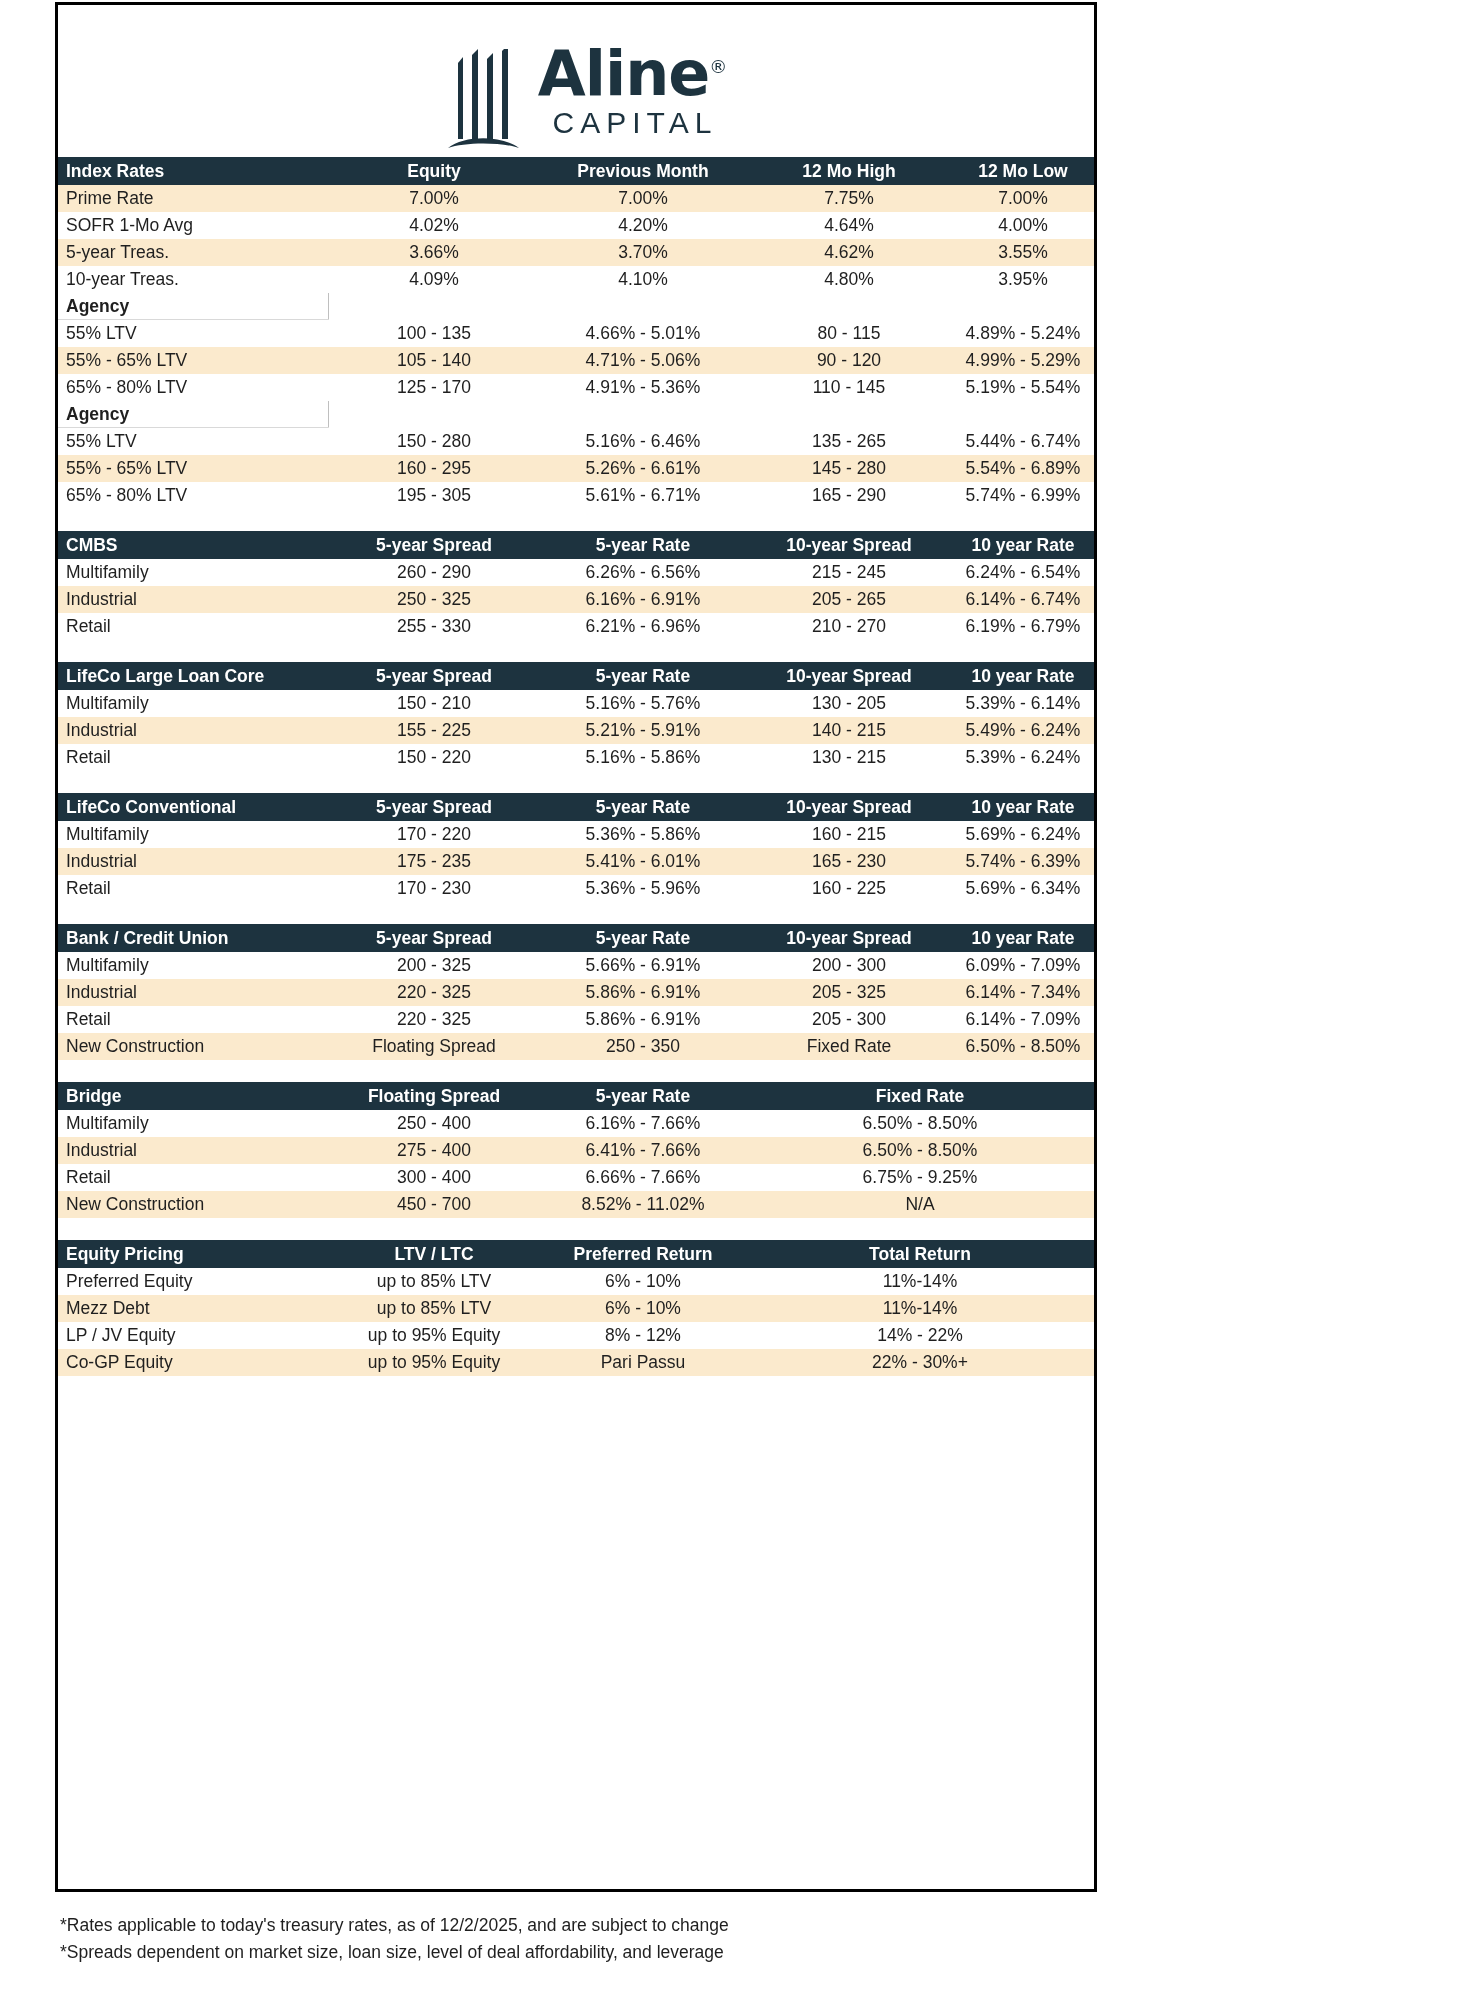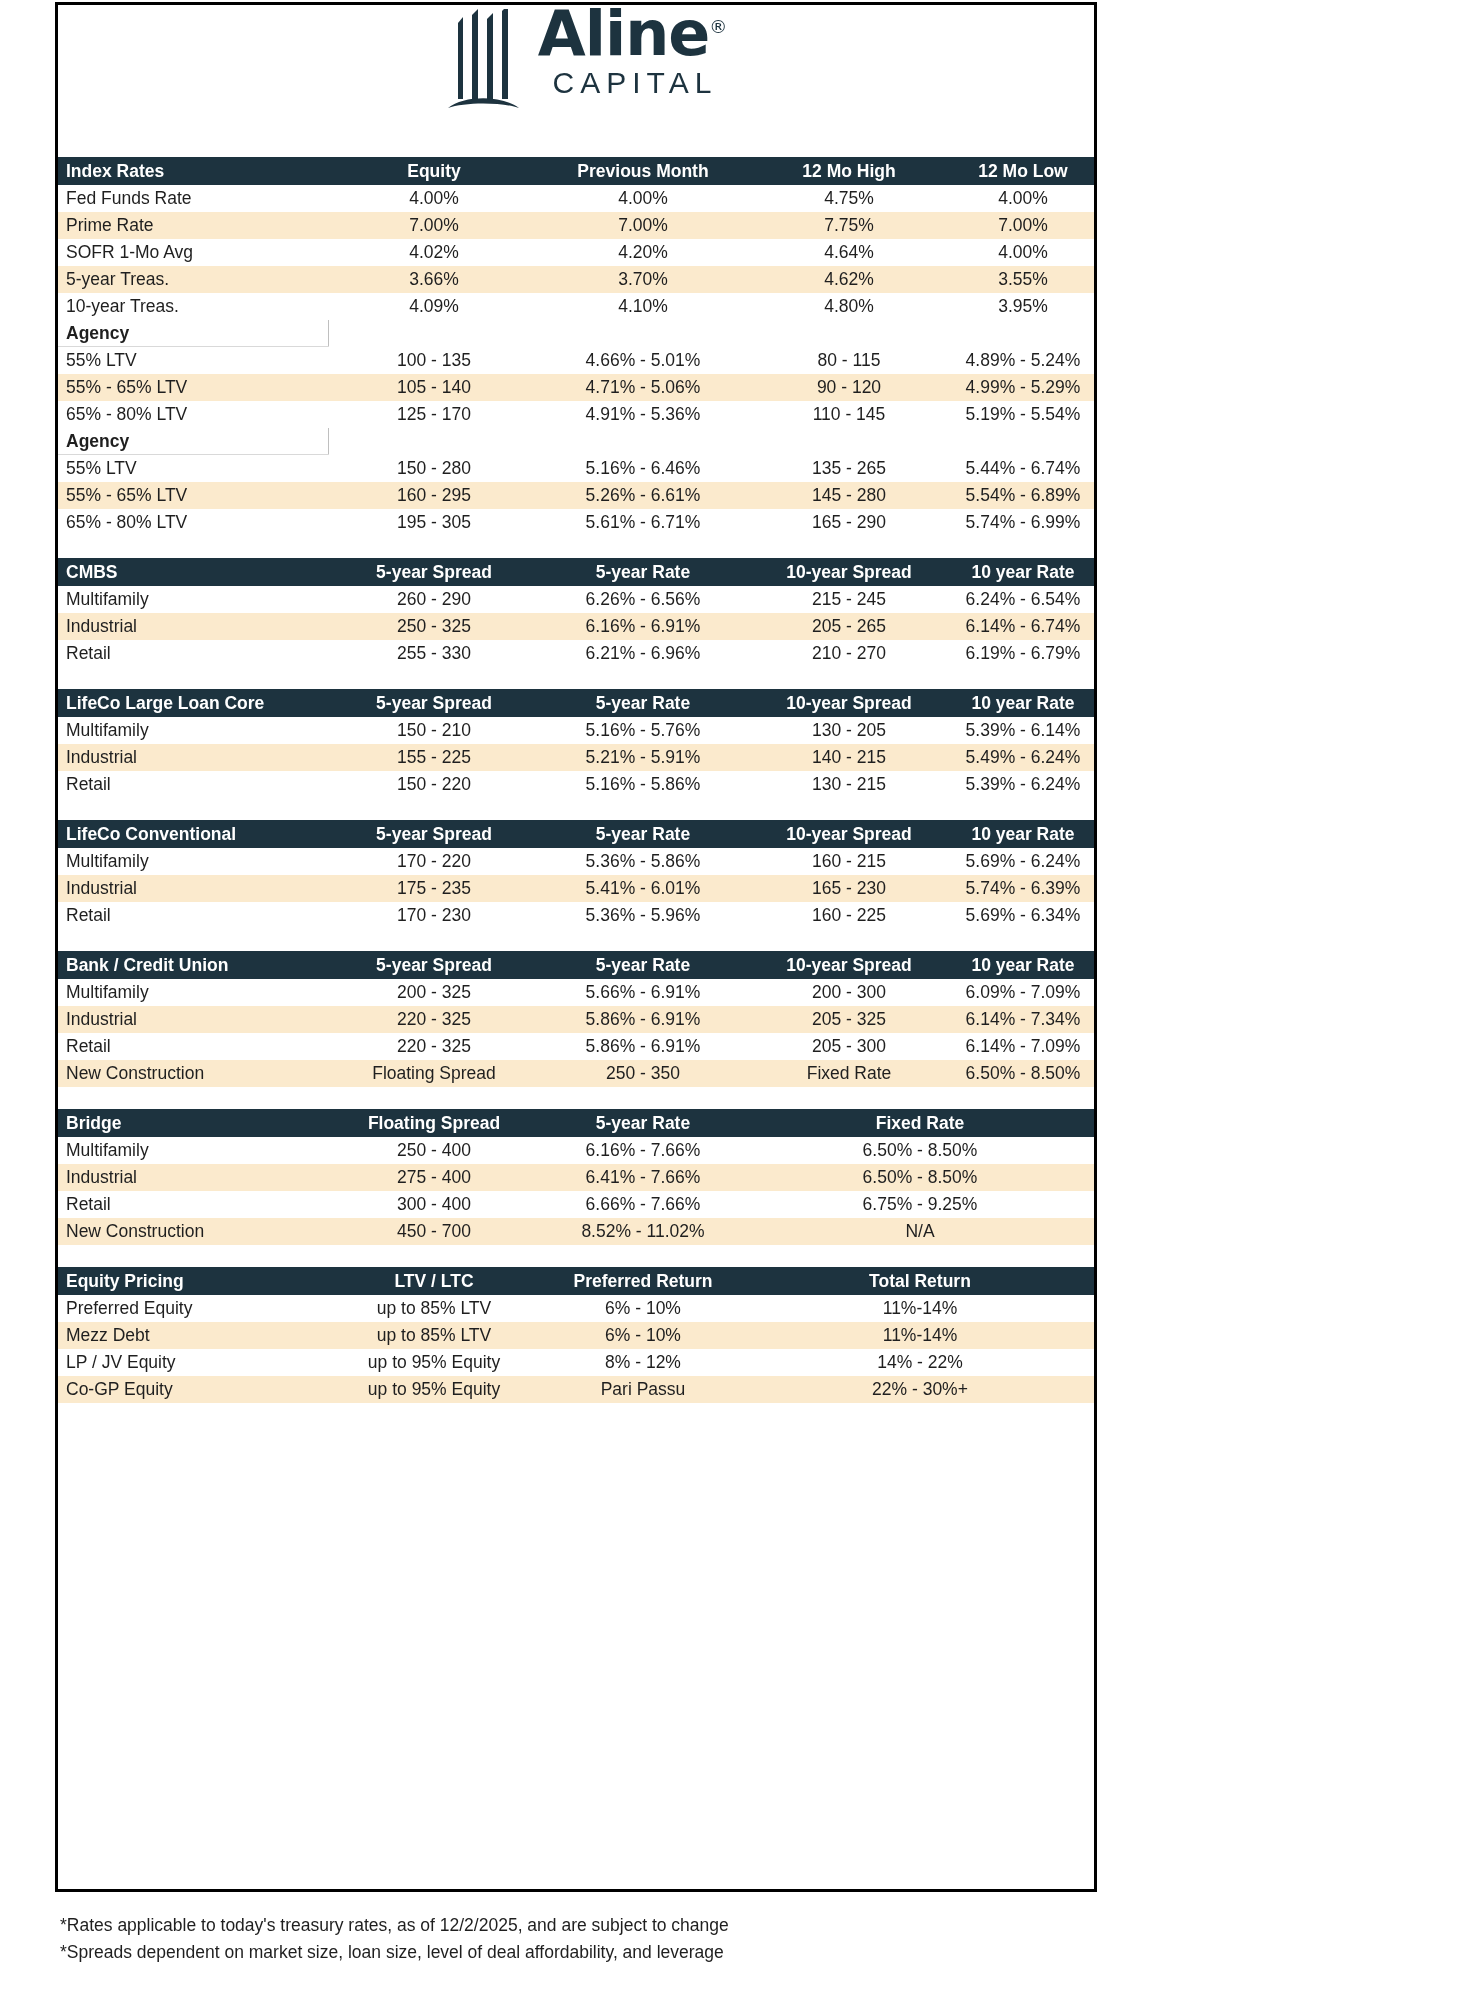--- a/index.html
+++ b/index.html
@@ -25,21 +25,21 @@
     height: 1890px;
     border: 3px solid #000000;
     box-sizing: border-box;
     background: #ffffff;
   }
 
   
   #logo-band {
     height: 152px;
     display: flex;
-    align-items: flex-start;
+    align-items: flex-end;
     justify-content: center;
     background: #ffffff;
   }
   .logo-wrap {
     display: flex;
     align-items: flex-start;
     transform: translateX(10px);
   }
   .logo-mark {
     margin-right: 16px;
@@ -182,27 +182,20 @@
     </colgroup>
     <tbody>
 
       <tr>
         <th class="lead">Index Rates</th>
         <th>Equity</th>
         <th>Previous Month</th>
         <th>12 Mo High</th>
         <th>12 Mo Low</th>
       </tr>
-      <tr class="plain">
-        <td class="lead">Fed Funds Rate</td>
-        <td>4.00%</td>
-        <td>4.00%</td>
-        <td>4.75%</td>
-        <td>4.00%</td>
-      </tr>
       <tr class="alt">
         <td class="lead">Prime Rate</td>
         <td>7.00%</td>
         <td>7.00%</td>
         <td>7.75%</td>
         <td>7.00%</td>
       </tr>
       <tr class="plain">
         <td class="lead">SOFR 1-Mo Avg</td>
         <td>4.02%</td>

